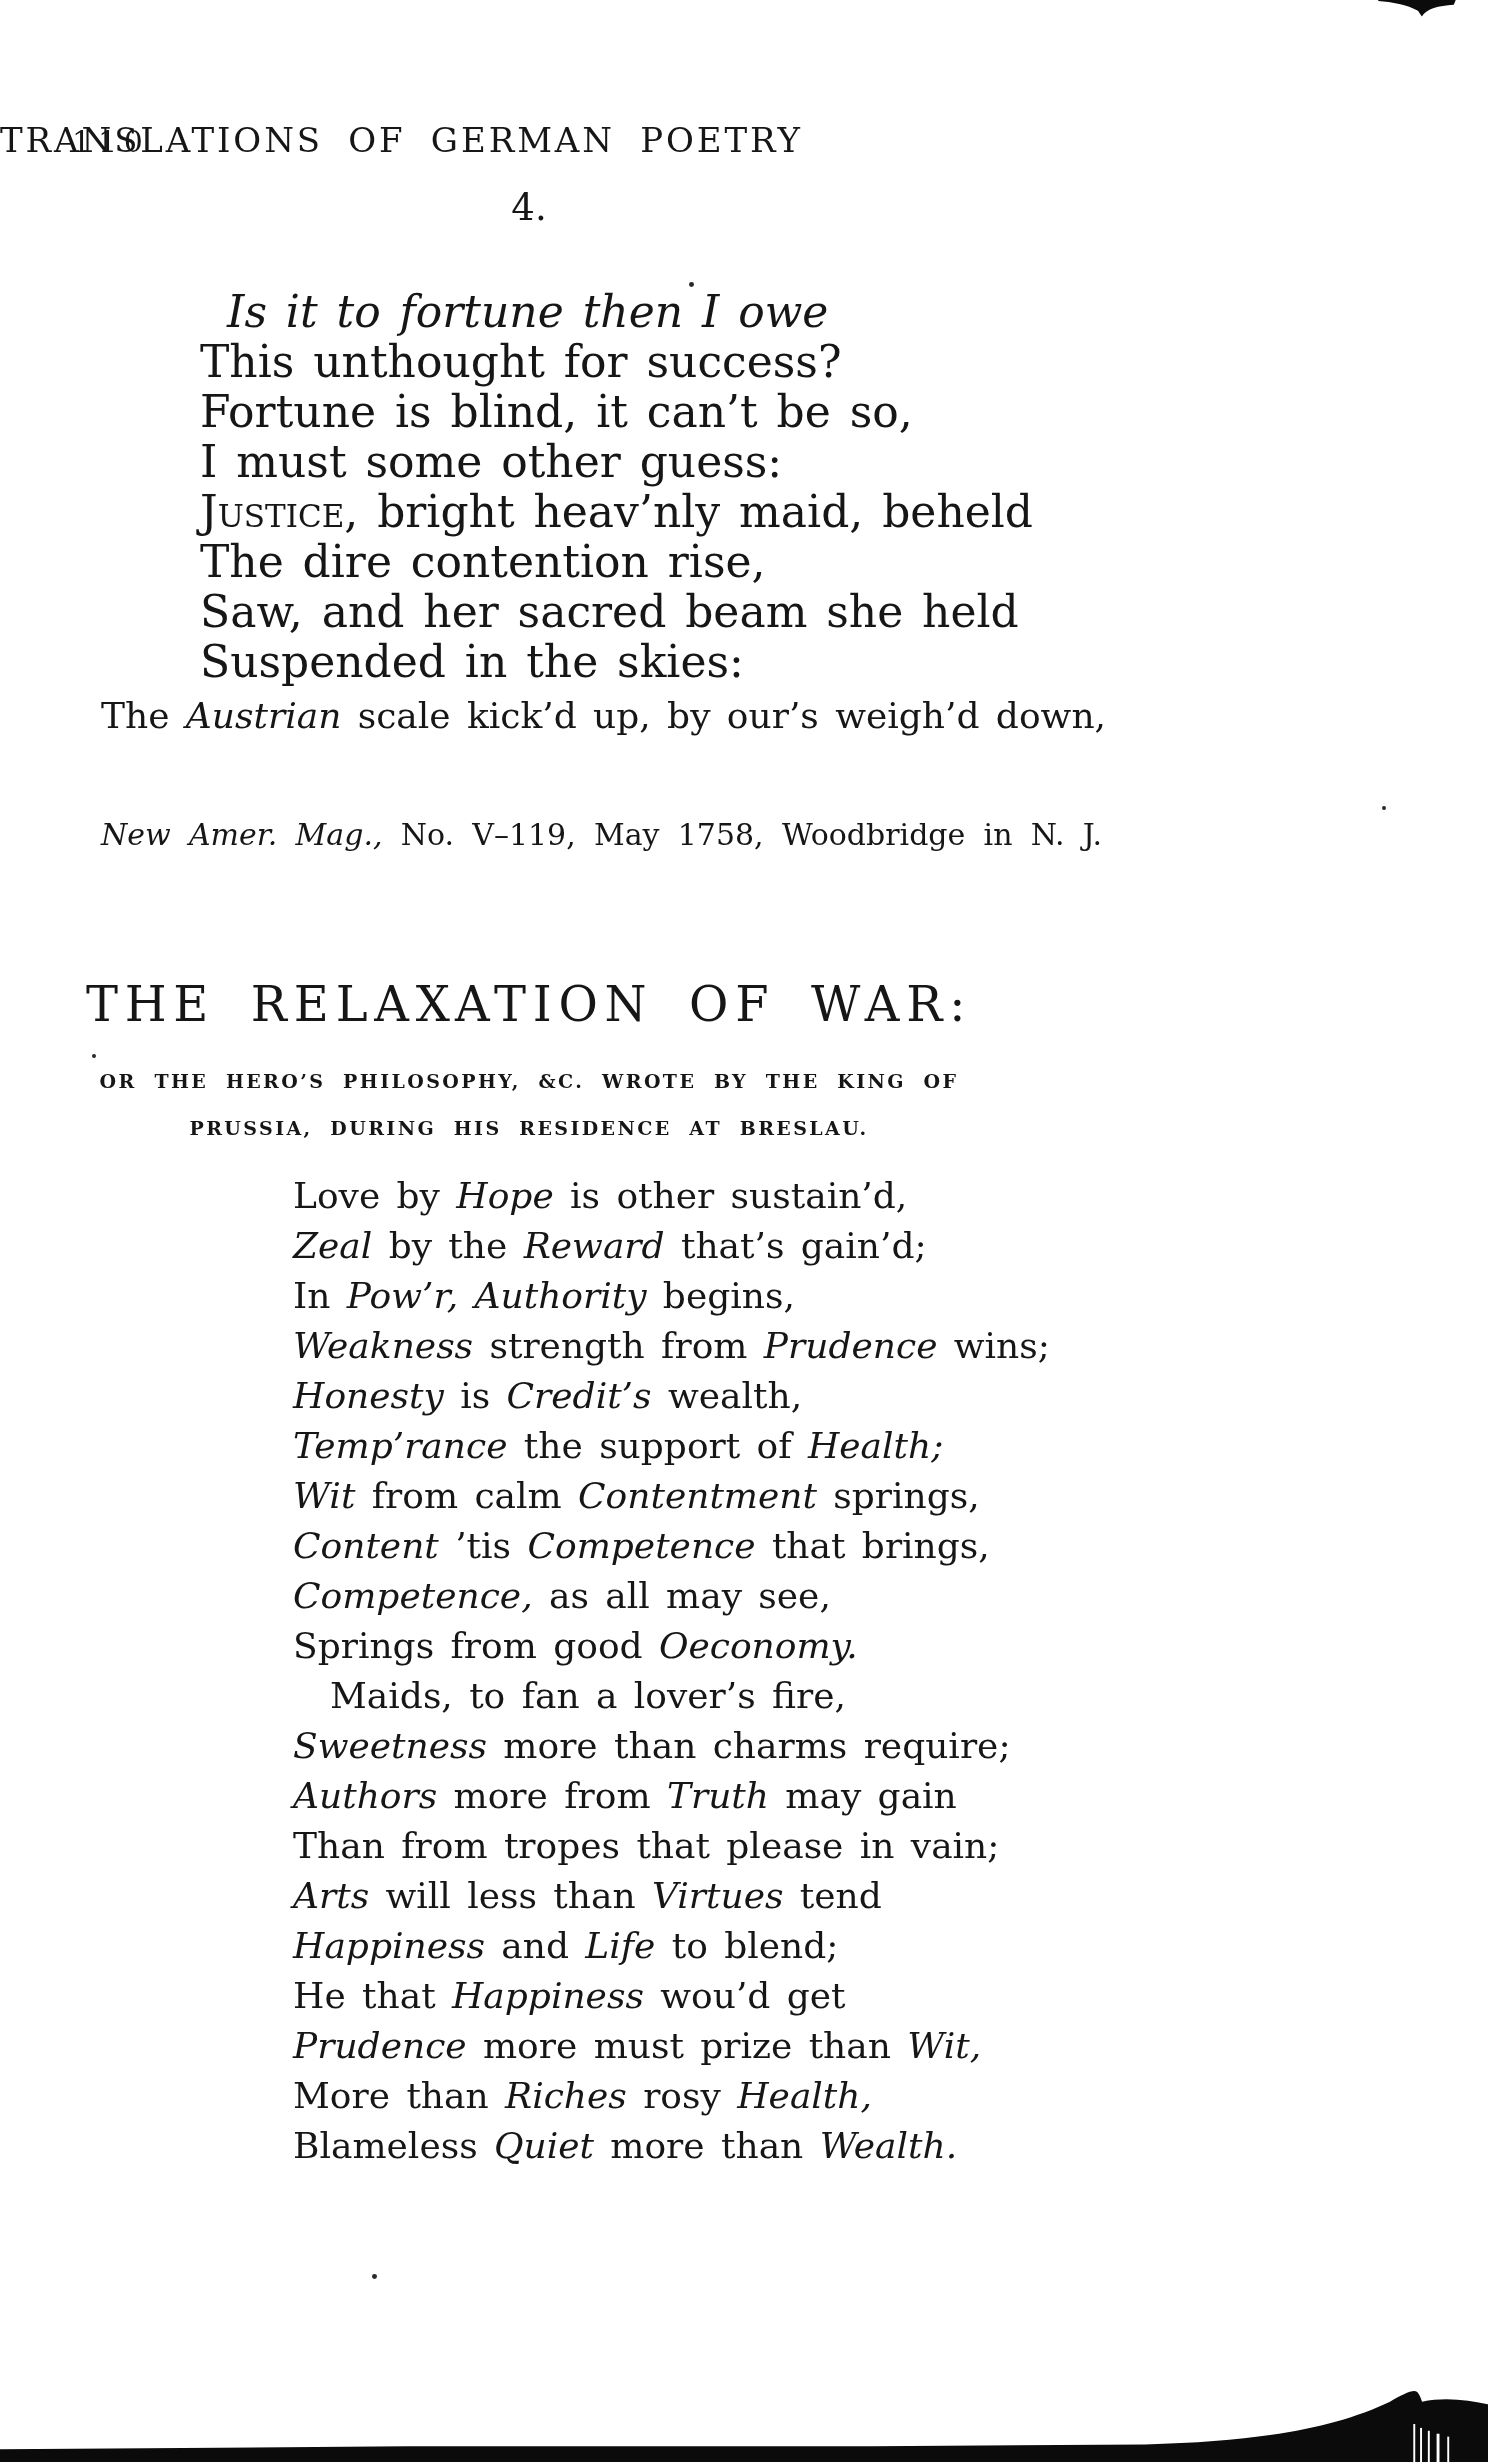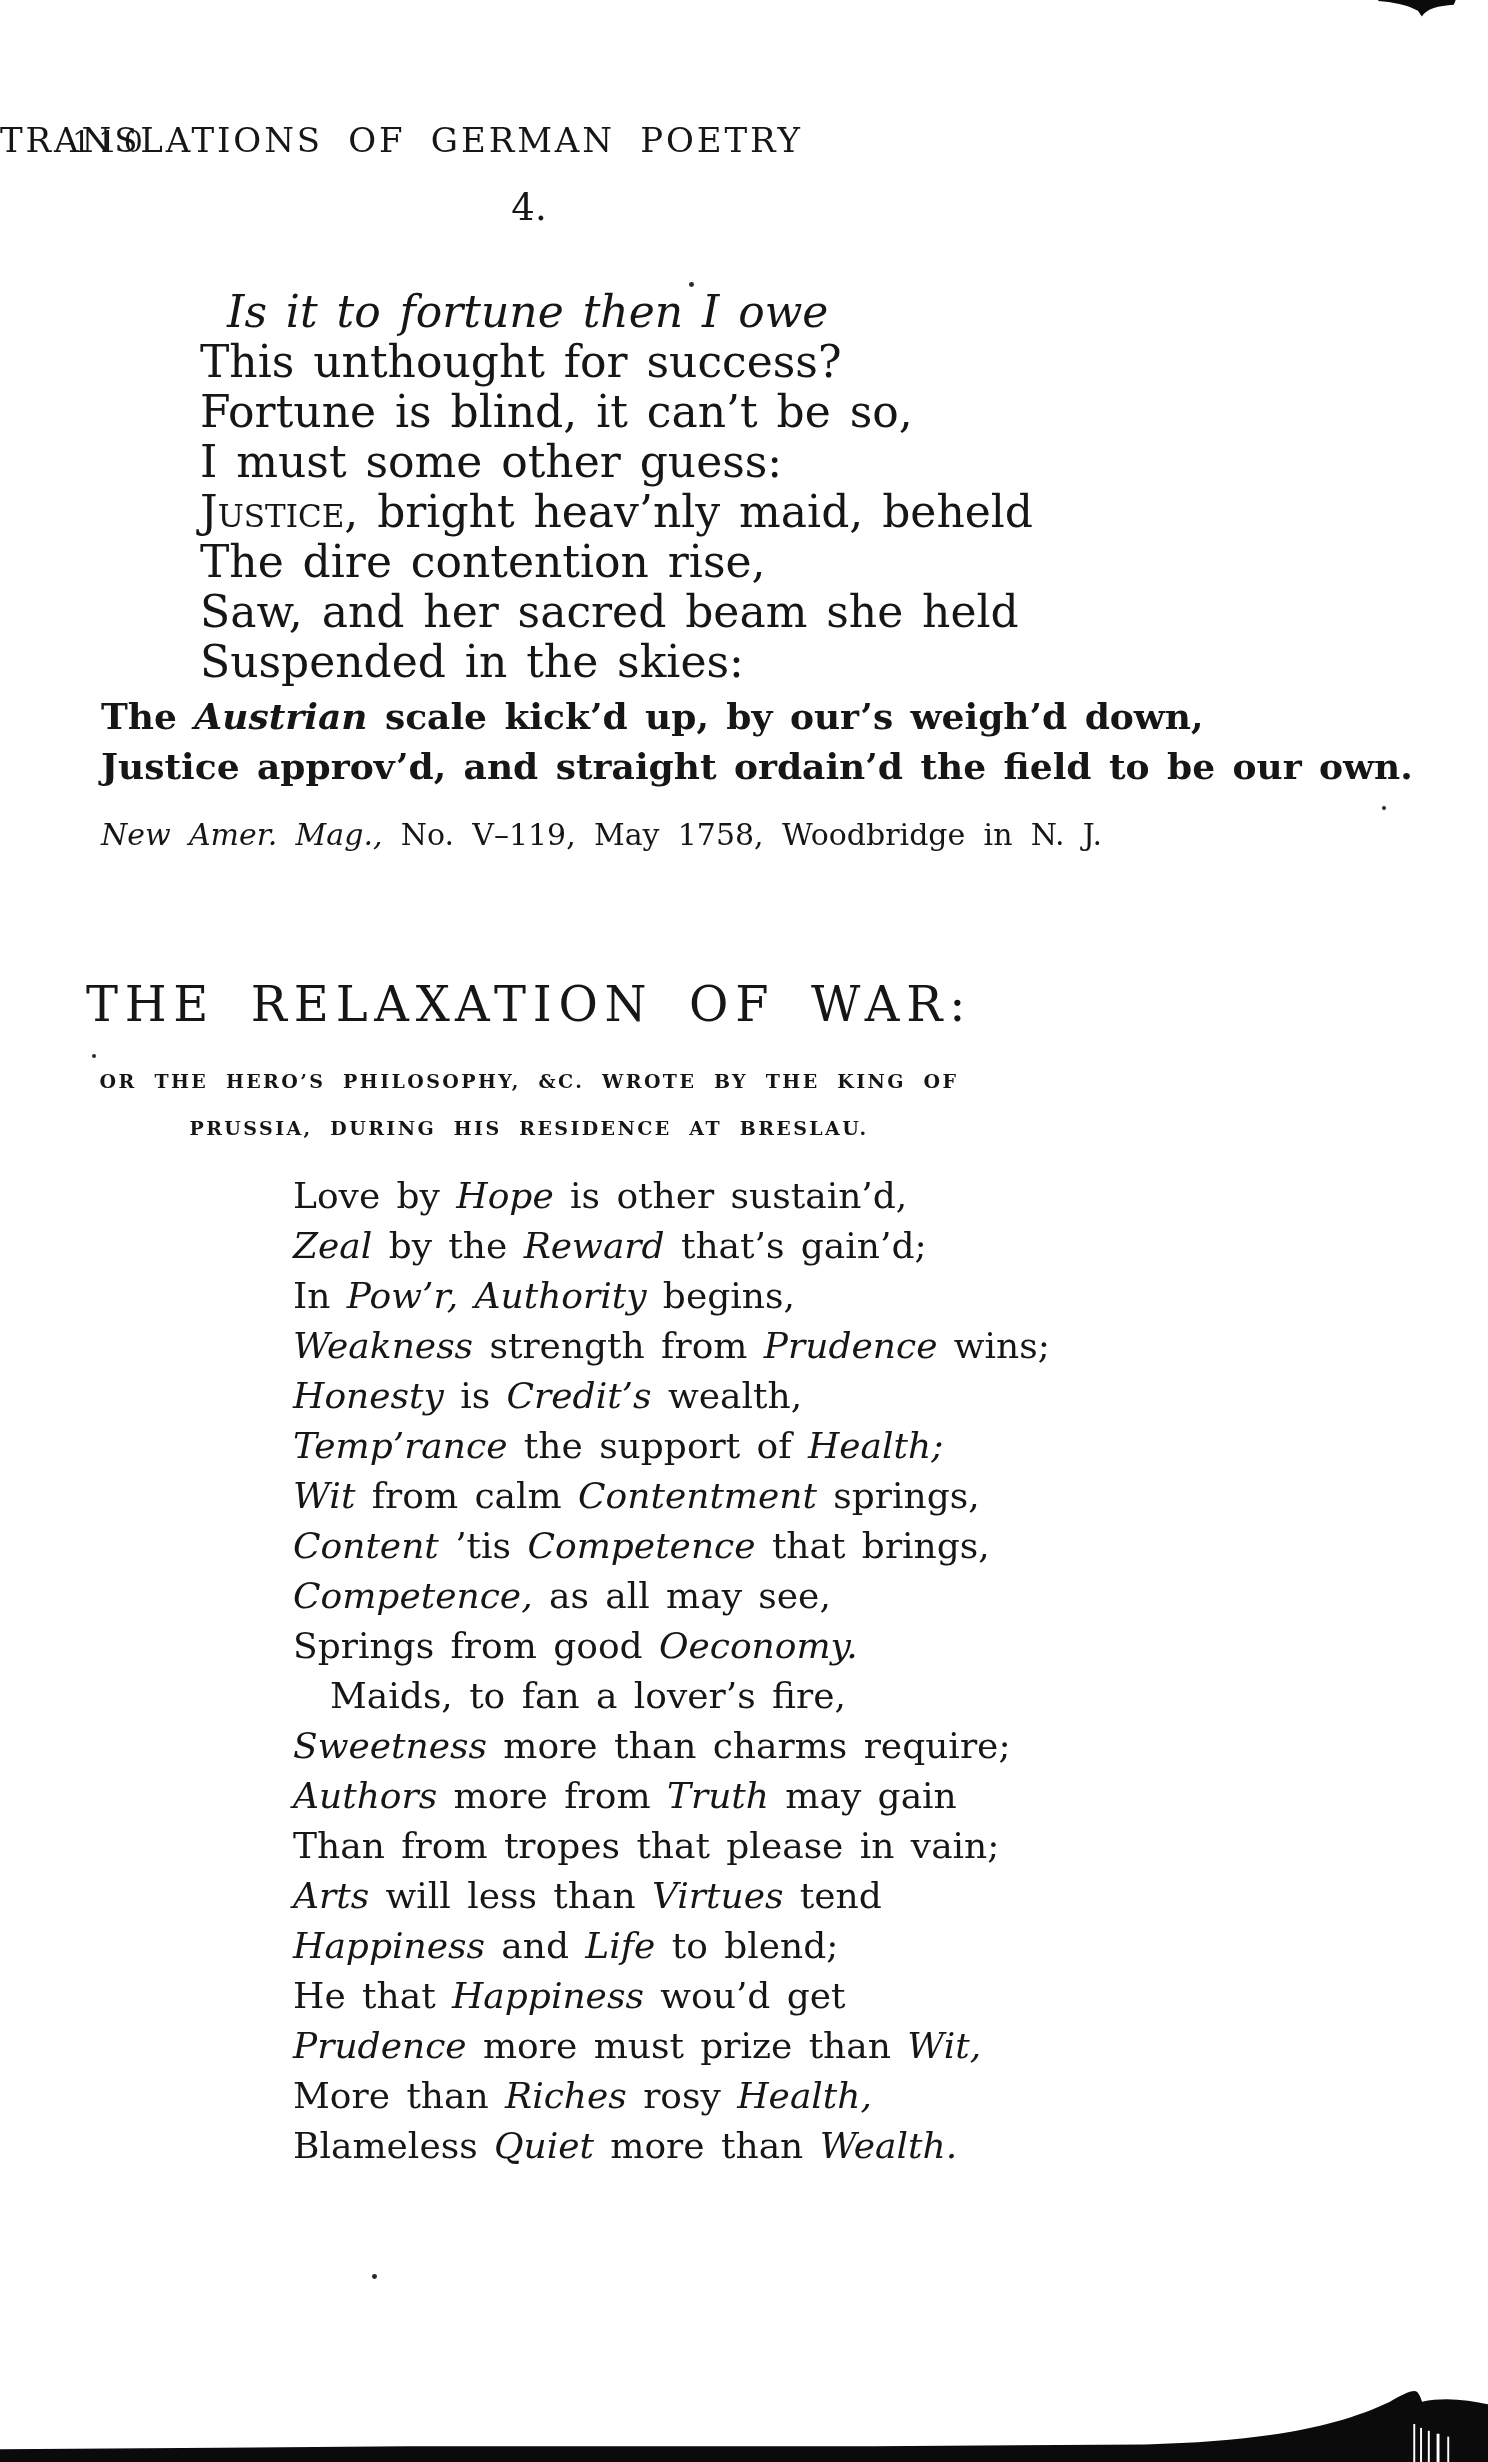--- a/index.html
+++ b/index.html
@@ -6,21 +6,21 @@
   body{
     width:1489px;height:2463px;position:relative;
     background:#ffffff;color:#161616;
     font-family:"DejaVu Serif","Liberation Serif",serif;
   }
   .abs{position:absolute;}
   #page-number{top:124px;left:72px;font-size:30px;letter-spacing:6.8px;}
   #running-header{top:120px;left:0;width:1058px;font-size:34px;letter-spacing:2.9px;word-spacing:11.6px;}
   #section-number{top:186px;left:0;width:1058px;text-align:center;font-size:37px;}
   #stanza1{top:287px;left:200px;font-size:44px;line-height:50px;word-spacing:4.9px;}
-  #closing-lines{top:691px;left:101px;font-size:36px;line-height:50px;word-spacing:4.9px;font-weight:bold;}
+  #closing-lines{top:691px;left:101px;font-size:36px;line-height:50px;word-spacing:4.9px;}
   #citation{top:817px;left:101px;font-size:30px;word-spacing:8.7px;}
   #poem2-title{top:976px;left:0;width:1058px;text-align:center;font-size:48px;letter-spacing:6.8px;word-spacing:13.6px;}
   #poem2-subtitle{top:1058px;left:0;width:1058px;text-align:center;font-size:19px;line-height:47px;font-weight:bold;letter-spacing:2.4px;word-spacing:8.7px;}
   #poem2-body{top:1171px;left:293px;font-size:36px;line-height:50px;word-spacing:4.9px;}
   .poem-line{white-space:nowrap;}
   .it{font-style:italic;}
   .sc{font-variant:small-caps;}
   .indent{margin-left:37px;}
   .indent-sm{margin-left:27px;}
   .speck{position:absolute;background:#2a2a2a;border-radius:50%;}
@@ -45,21 +45,20 @@
     <div class="poem-line"><span>Fortune is blind, it can’t be so,</span></div>
     <div class="poem-line"><span>I must some other guess:</span></div>
     <div class="poem-line"><span class="sc">Justice</span><span>, bright heav’nly maid, beheld</span></div>
     <div class="poem-line"><span>The dire contention rise,</span></div>
     <div class="poem-line"><span>Saw, and her sacred beam she held</span></div>
     <div class="poem-line"><span>Suspended in the skies:</span></div>
   </div>
 
 <div class="abs" id="closing-lines">
     <div class="poem-line"><span>The </span><span class="it">Austrian</span><span> scale kick’d up, by our’s weigh’d down,</span></div>
-    <div class="poem-line"><span>Justice approv’d, and straight ordain’d the field to be our own.</span></div>
   </div>
 
 <div class="abs" id="citation"><span class="it">New Amer. Mag.,</span><span> No. V–119, May 1758, Woodbridge in N. J.</span></div>
 
 <div class="abs" id="poem2-title">THE RELAXATION OF WAR:</div>
 <div class="abs" id="poem2-subtitle">
   <div>OR THE HERO’S PHILOSOPHY, &amp;C. WROTE BY THE KING OF</div>
   <div>PRUSSIA, DURING HIS RESIDENCE AT BRESLAU.</div>
 </div>
 

